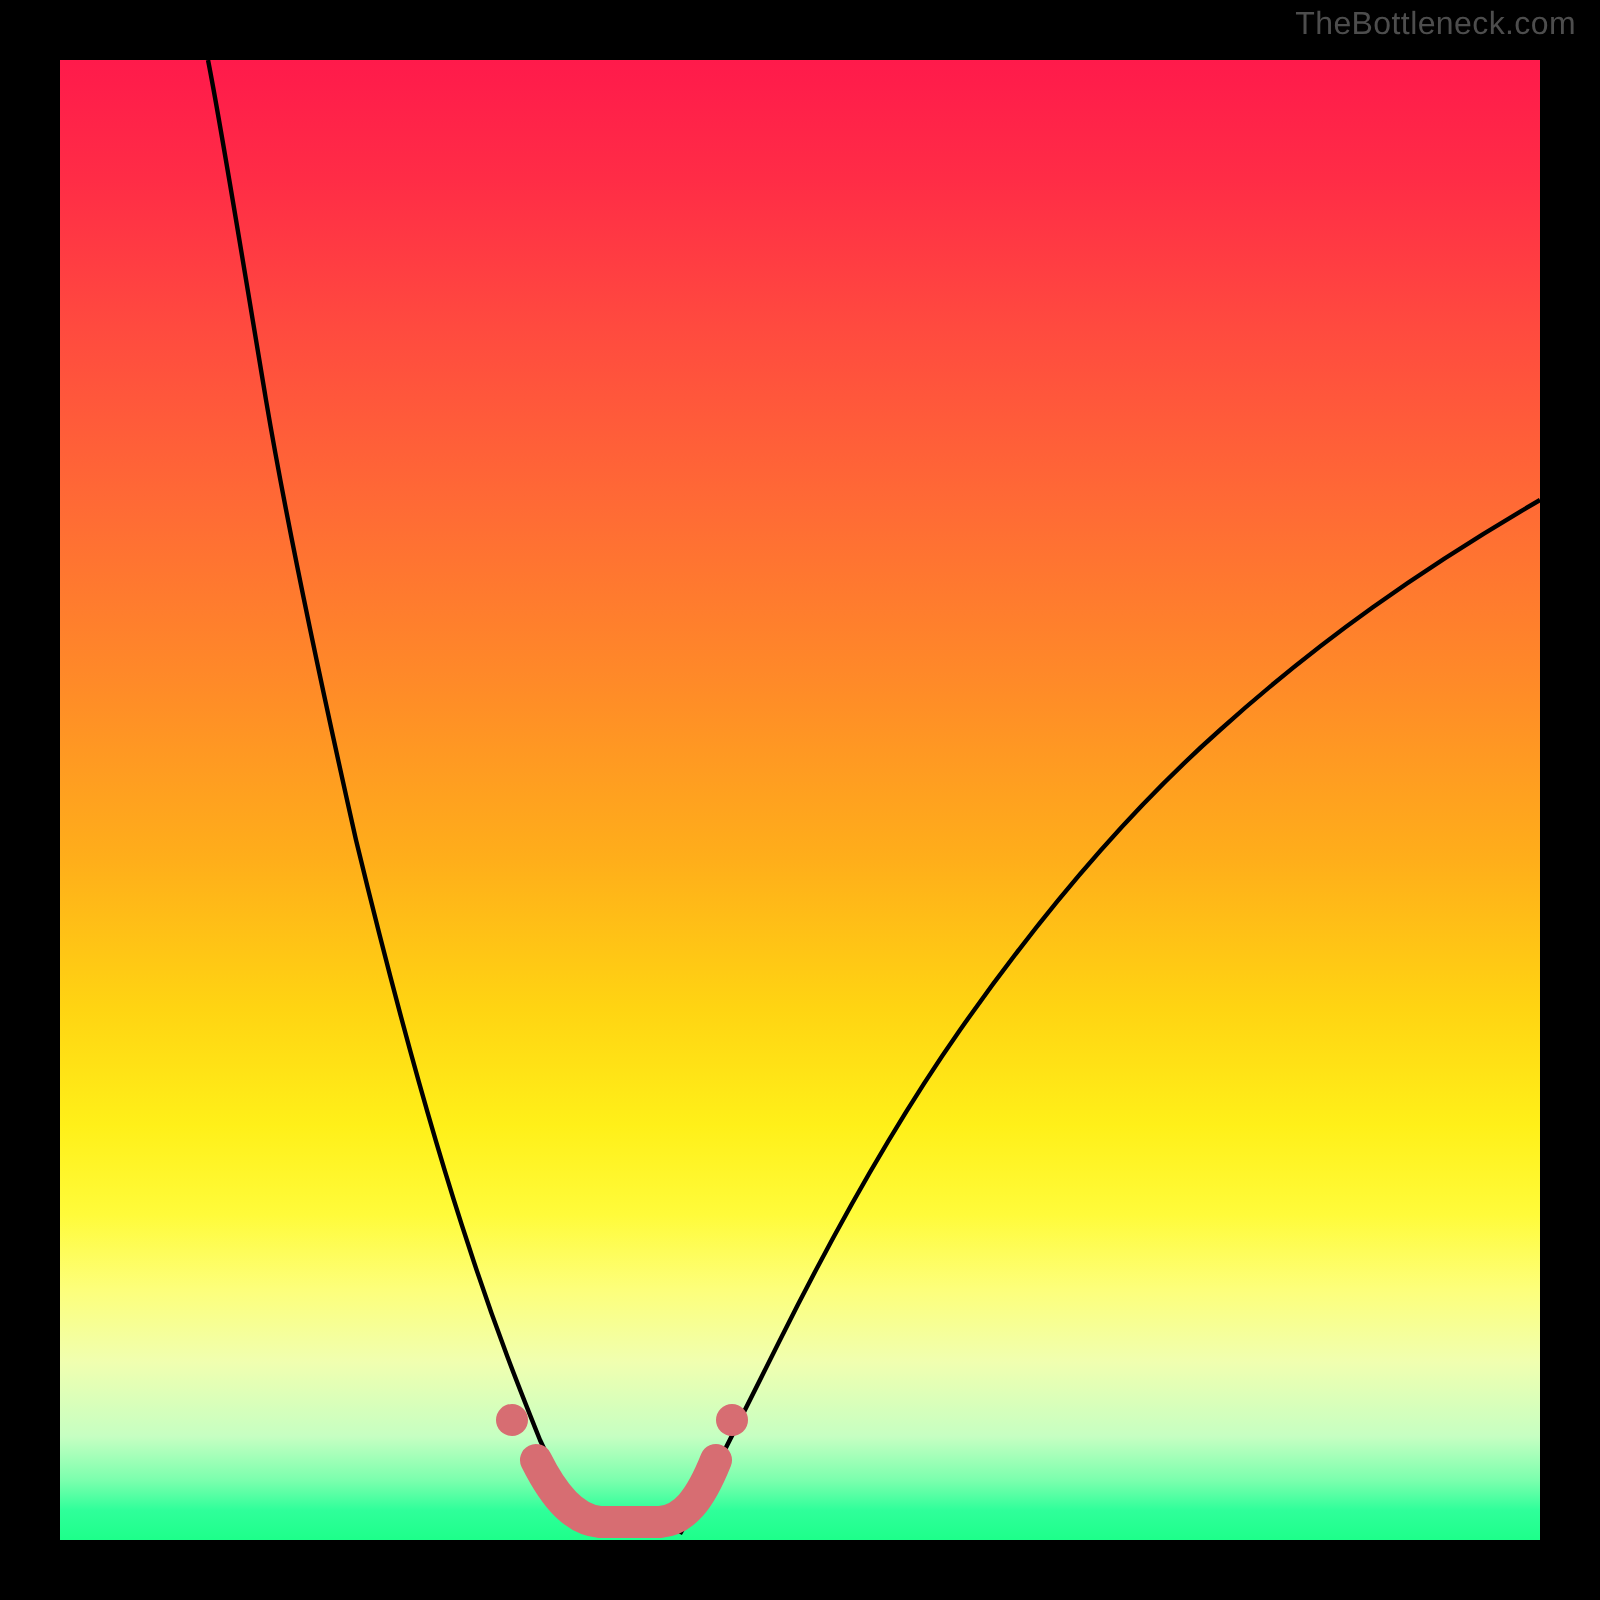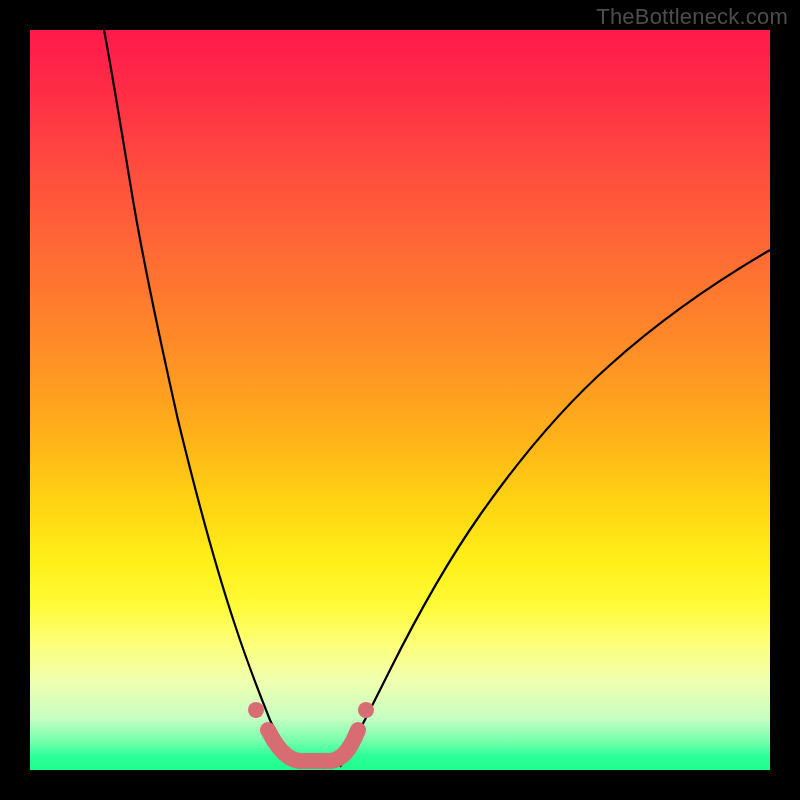--- a/index.html
+++ b/index.html
@@ -15,21 +15,21 @@
     width: 800px;
     height: 800px;
     background: #000;
     position: relative;
   }
   .watermark {
     position: absolute;
     top: 4px;
     right: 12px;
     color: #4d4d4d;
-    font-size: 22px;
+    font-size: 16px;
     font-weight: 400;
     letter-spacing: 0.2px;
     z-index: 10;
   }
   .plot-box {
     position: absolute;
     left: 30px;
     top: 30px;
     width: 740px;
     height: 740px;

